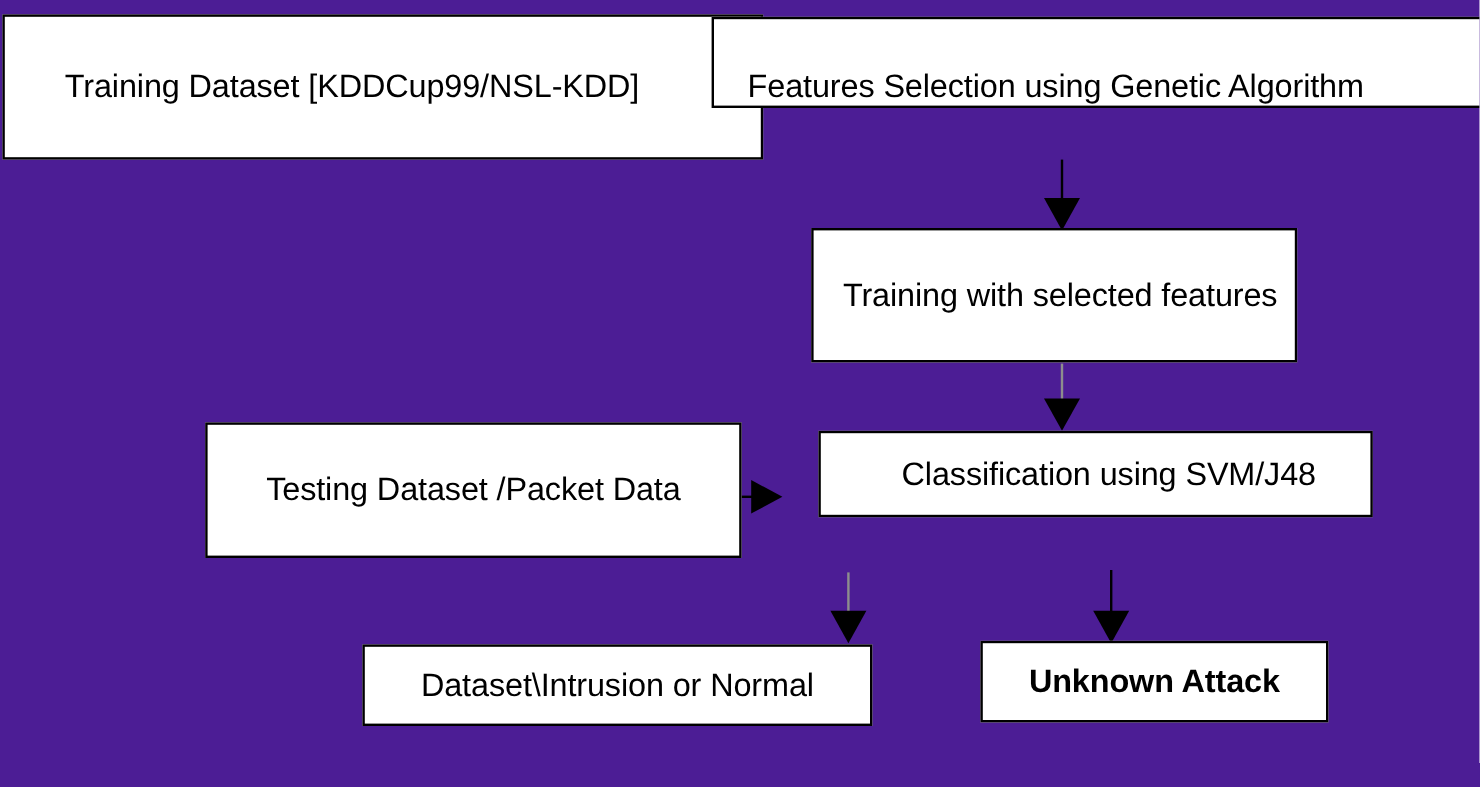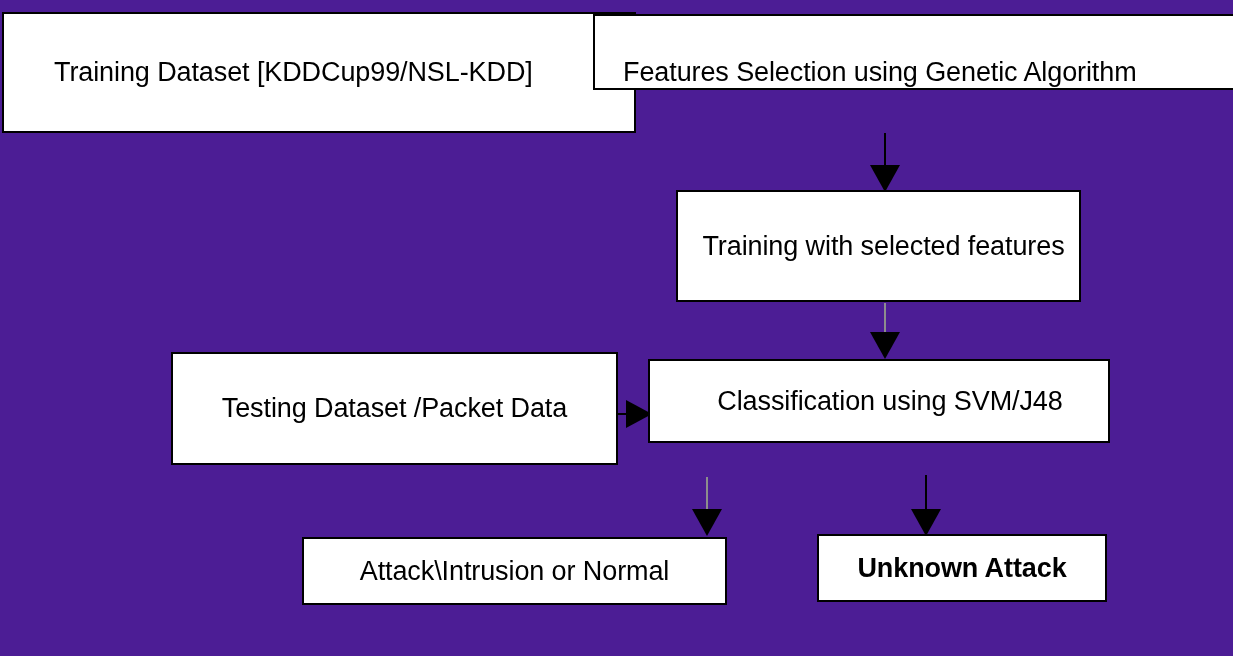--- a/index.html
+++ b/index.html
@@ -50,21 +50,21 @@
     z-index: 3;
   }
   #node-feature-selection .label { text-align: left; margin-top: 41px; }
 
   #node-training-selected {
     left: 676px; top: 190px; width: 405px; height: 112px;
     z-index: 2;
     padding-left: 20px;
   }
   #node-classification {
-    left: 648px; top: 359px; width: 462px; height: 84px;
+    left: 682px; top: 359px; width: 462px; height: 72px;
     z-index: 2;
     padding-left: 32px;
   }
   #node-testing-dataset {
     left: 151px; top: 352px; width: 447px; height: 113px;
     z-index: 2;
     margin-left: 20px;
   }
   #node-attack-normal {
     left: 302px; top: 537px; width: 425px; height: 68px;
@@ -173,20 +173,20 @@
 
   <div class="node" id="node-classification">
     <span class="label">Classification using SVM/J48</span>
   </div>
 
   <div class="node" id="node-testing-dataset">
     <span class="label">Testing Dataset /Packet Data</span>
   </div>
 
   <div class="node" id="node-attack-normal">
-    <span class="label">Attack\Intrusion or Normal</span>
+    <span class="label">Dataset\Intrusion or Normal</span>
   </div>
 
   <div class="node" id="node-unknown-attack">
     <span class="label">Unknown Attack</span>
   </div>
 
 </div>
 
 </body></html>

